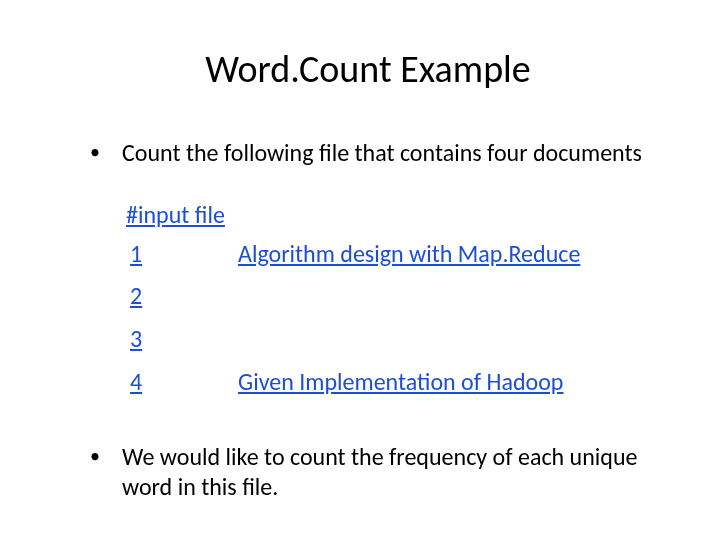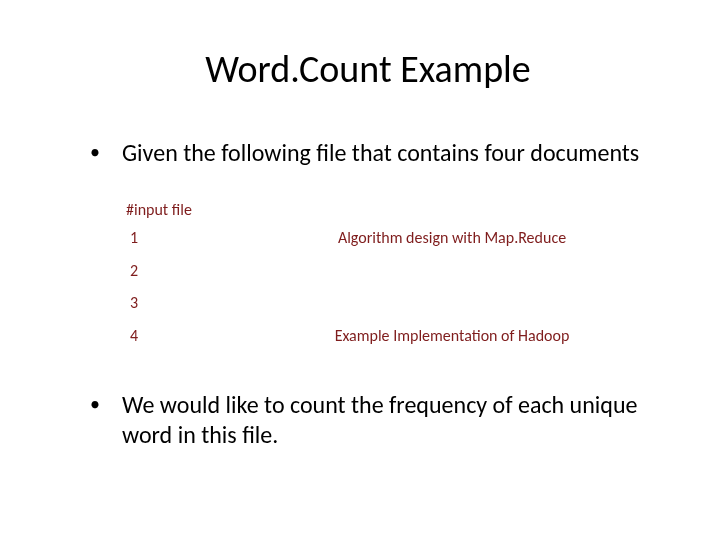--- a/index.html
+++ b/index.html
@@ -33,66 +33,66 @@
     .bullet-dot {
       color: #000;
       font-size: 20px;
       line-height: 1.4;
       flex: 0 0 auto;
     }
     .bullet-text {
       flex: 1 1 auto;
     }
     .file-block {
-      font-size: 16px;
+      font-size: 24px;
       line-height: 1.28;
-      color: #7f1d1d;
+      color: #1d4ed8;
       margin-bottom: 36px;
       padding-left: 60px;
+      text-decoration: underline;
     }
     .file-header { }
     .file-row {
       display: flex;
     }
     .file-id {
       width: 100px;
       flex: 0 0 100px;
     }
     .file-doc {
       flex: 1 1 auto;
-      text-align: center;
     }
   </style>
 </head>
 <body>
 
 <h1 class="title">Word.Count Example</h1>
 
 <div class="bullet-block">
   <div class="bullet-line">
     <span class="bullet-dot">•</span>
-    <span class="bullet-text">Given the following file that contains four documents</span>
+    <span class="bullet-text">Count the following file that contains four documents</span>
   </div>
 </div>
 
 <div class="file-block">
   <div class="file-header">#input file</div>
   <div class="file-row">
     <span class="file-id">1</span>
     <span class="file-doc">Algorithm design with Map.Reduce</span>
   </div>
   <div class="file-row">
     <span class="file-id">2</span>
   </div>
   <div class="file-row">
     <span class="file-id">3</span>
   </div>
   <div class="file-row">
     <span class="file-id">4</span>
-    <span class="file-doc">Example Implementation of Hadoop</span>
+    <span class="file-doc">Given Implementation of Hadoop</span>
   </div>
 </div>
 
 <div class="bullet-block">
   <div class="bullet-line">
     <span class="bullet-dot">•</span>
     <span class="bullet-text">We would like to count the frequency of each unique word in this file.</span>
   </div>
 </div>
 

